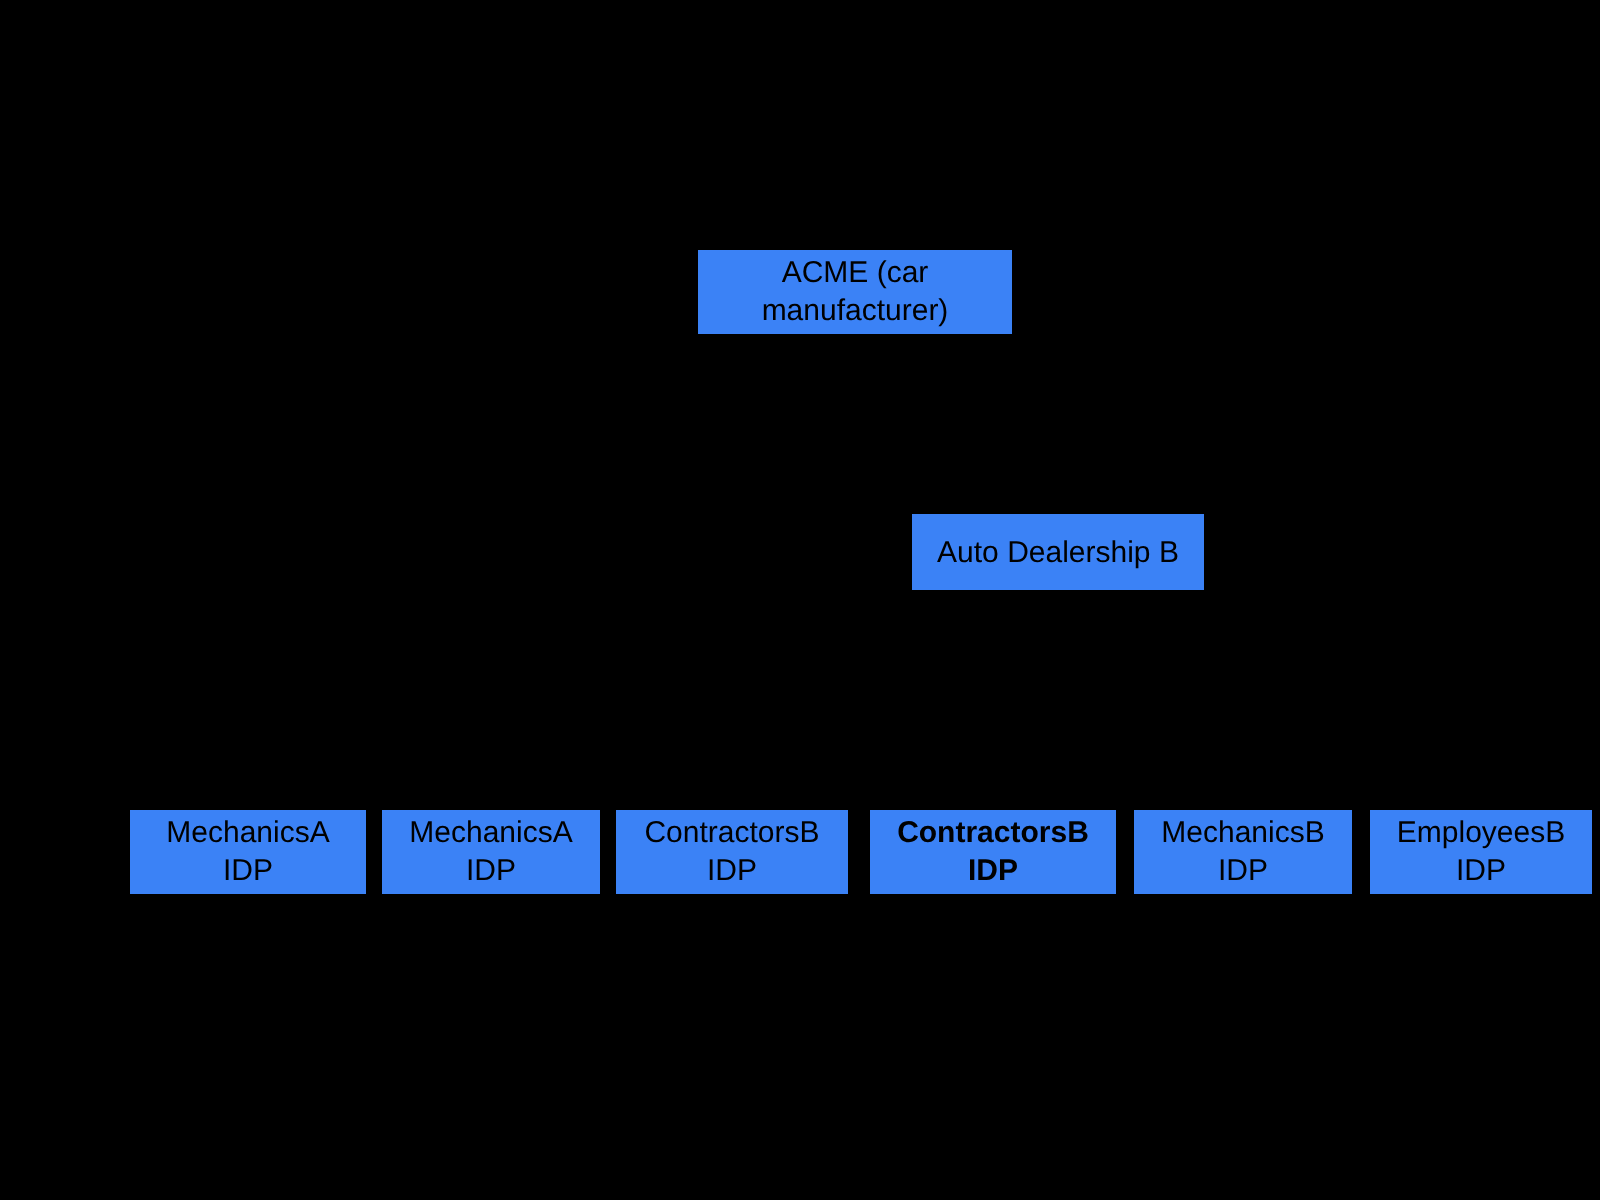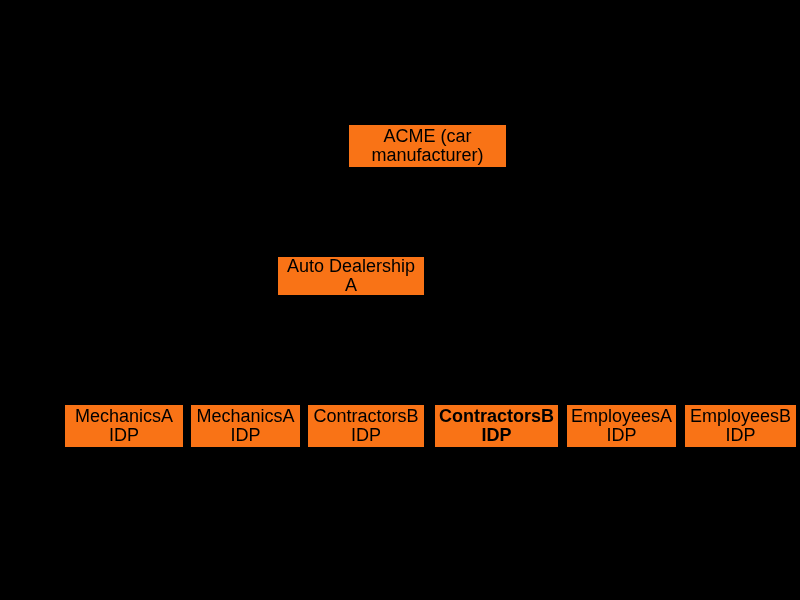--- a/index.html
+++ b/index.html
@@ -12,29 +12,29 @@
     position: relative;
     width: 800px;
     height: 600px;
     background: #000000;
     overflow: hidden;
     font-family: "Liberation Sans", sans-serif;
   }
   .node {
     position: absolute;
     box-sizing: border-box;
-    background: #f97316;
+    background: #3b82f6;
     border: 1px solid #000000;
     display: flex;
     align-items: center;
     justify-content: flex-start;
     text-align: center;
     color: #000000;
     font-family: "Liberation Sans", sans-serif;
-    font-size: 18px;
+    font-size: 15px;
     line-height: 19px;
     letter-spacing: 0px;
     white-space: pre-line;
     padding: 0 4px;
   }
   .node-label {
     display: block;
     width: 100%;
     white-space: pre-line;
   }
@@ -63,24 +63,24 @@
       <path d="M 529 296 L 529 350 L 612 350 L 612 404"></path>
       <path d="M 529 296 L 529 350 L 740 350 L 740 404"></path>
     </g>
   </svg>
 
   <div class="node" style="left:348px; top:124px; width:159px; height:44px;">
     <span class="node-label">ACME (car
 manufacturer)</span>
   </div>
 
-  <div class="node" style="left:277px; top:256px; width:148px; height:40px;">
-    <span class="node-label">Auto Dealership A</span>
+
+  <div class="node" style="left:455px; top:256px; width:148px; height:40px;">
+    <span class="node-label">Auto Dealership B</span>
   </div>
-
 
   <div class="node" style="left:64px; top:404px; width:120px; height:44px;">
     <span class="node-label">MechanicsA
 IDP</span>
   </div>
 
   <div class="node" style="left:190px; top:404px; width:111px; height:44px;">
     <span class="node-label">MechanicsA
 IDP</span>
   </div>
@@ -89,21 +89,21 @@
     <span class="node-label">ContractorsB
 IDP</span>
   </div>
 
   <div class="node" style="left:434px; top:404px; width:125px; height:44px;font-weight:bold;">
     <span class="node-label">ContractorsB
 IDP</span>
   </div>
 
   <div class="node" style="left:566px; top:404px; width:111px; height:44px;">
-    <span class="node-label">EmployeesA
+    <span class="node-label">MechanicsB
 IDP</span>
   </div>
 
   <div class="node" style="left:684px; top:404px; width:113px; height:44px;">
     <span class="node-label">EmployeesB
 IDP</span>
   </div>
 
 </div>
 

